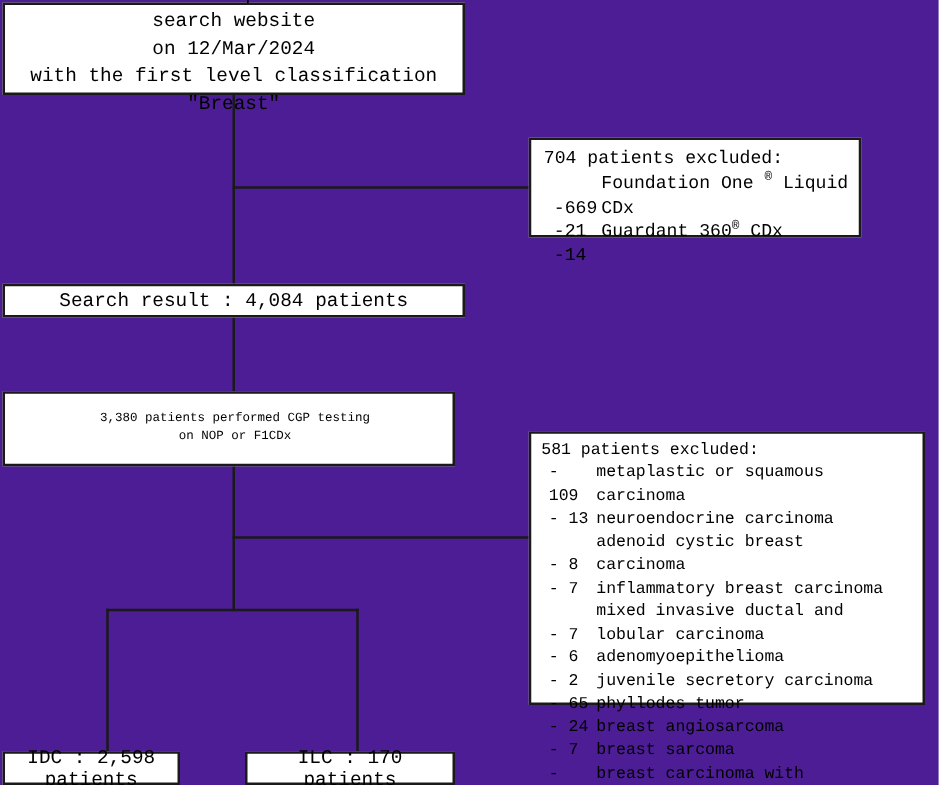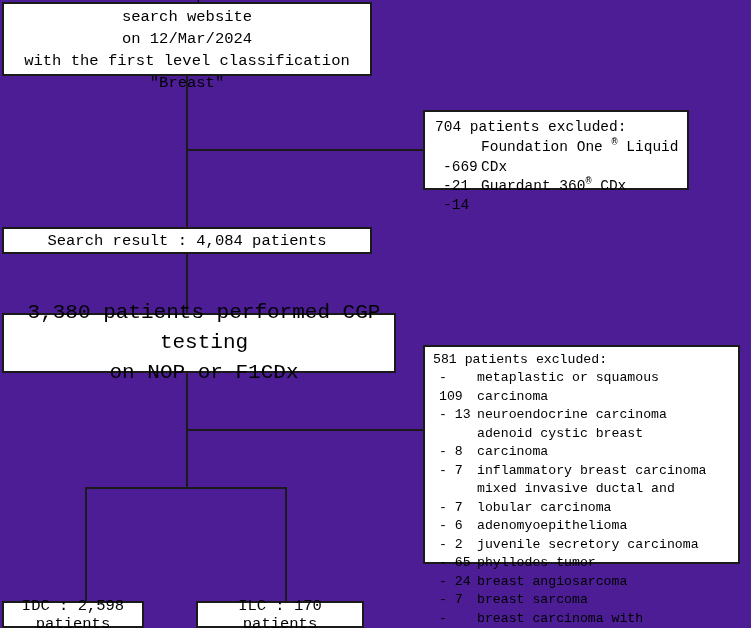--- a/index.html
+++ b/index.html
@@ -69,22 +69,22 @@
   sup.reg { font-size: 0.70em; vertical-align: super; line-height: 0; }
 
   
   #box-result {
     left: 2px; top: 227px; width: 370px; height: 27px;
     font-size: 15.5px;
   }
 
   
   #box-cgp {
-    left: 2px; top: 313px; width: 394px; height: 60px;
-    font-size: 21px;
+    left: 2px; top: 313px; width: 362px; height: 60px;
+    font-size: 10px;
     line-height: 1.42;
     padding-left: 10px;
   }
   #box-cgp .ln { display: block; }
 
   
   #box-excl2 {
     left: 423px; top: 345px; width: 317px; height: 219px;
     padding: 4px 18px 4px 8px;
     font-size: 13.2px;

